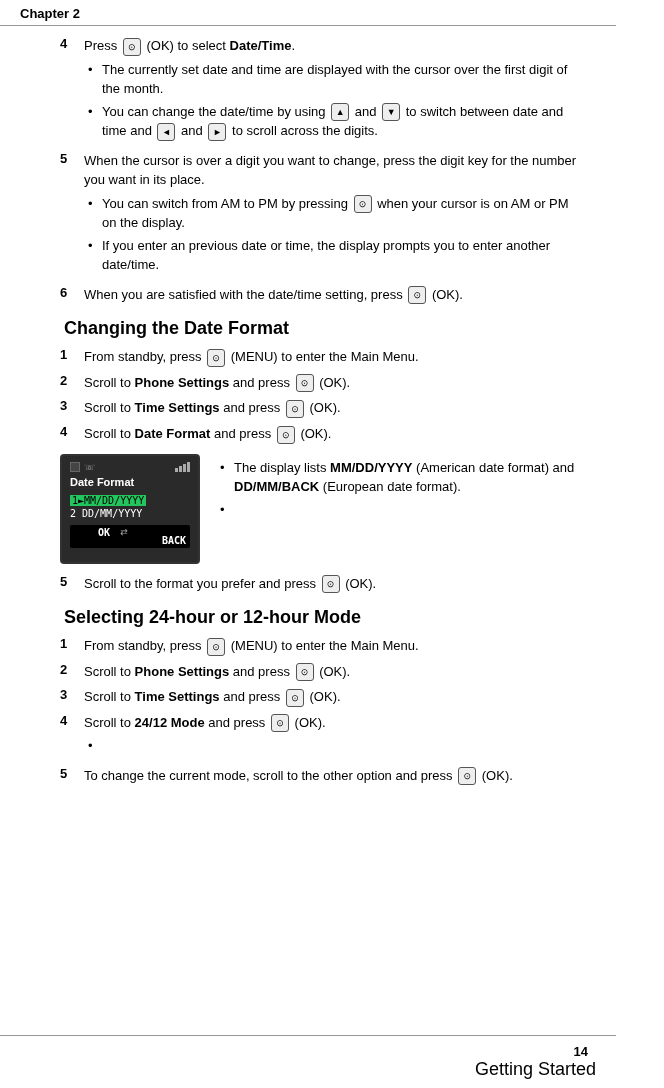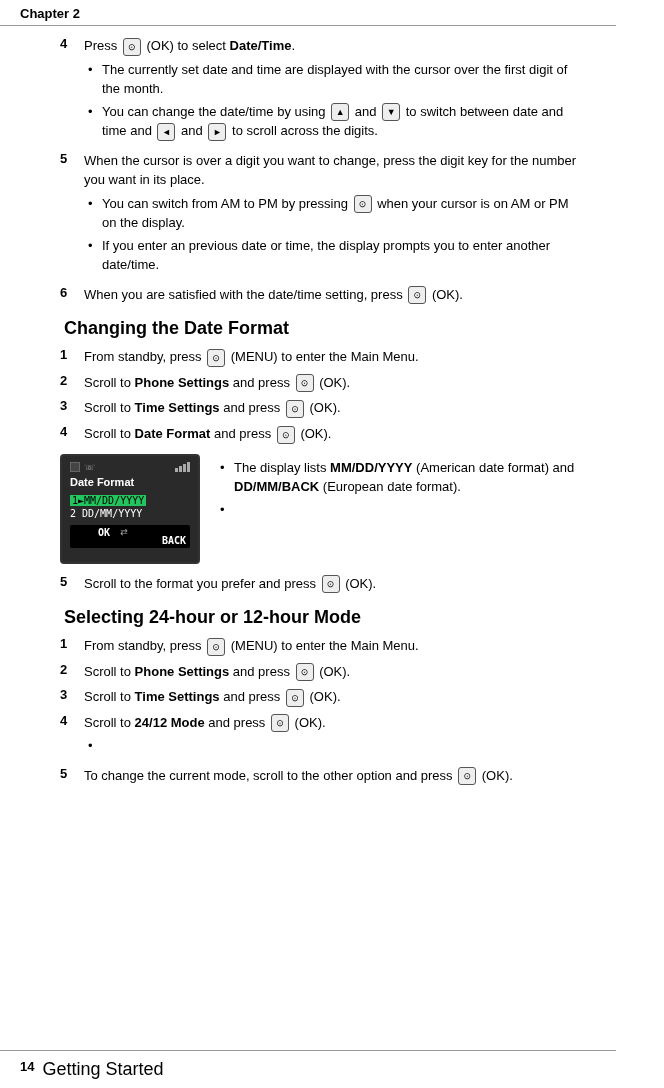--- a/index.html
+++ b/index.html
@@ -158,24 +158,25 @@
       color: #fff;
       margin-top: 8px;
     }
     .screen-nav-icon {
       font-size: 9px;
       color: #aaa;
     }
     .page-footer {
       display: flex;
       justify-content: flex-start;
-      align-items: flex-start;
+      align-items: flex-end;
       padding: 8px 20px;
       border-top: 1px solid #999;
       font-size: 13px;
+      flex-direction: column;
     }
     .footer-page-num {
       margin-right: 8px;
       font-weight: bold;
     }
     .footer-text {
       font-size: 18px;
     }
   </style>
 </head>

